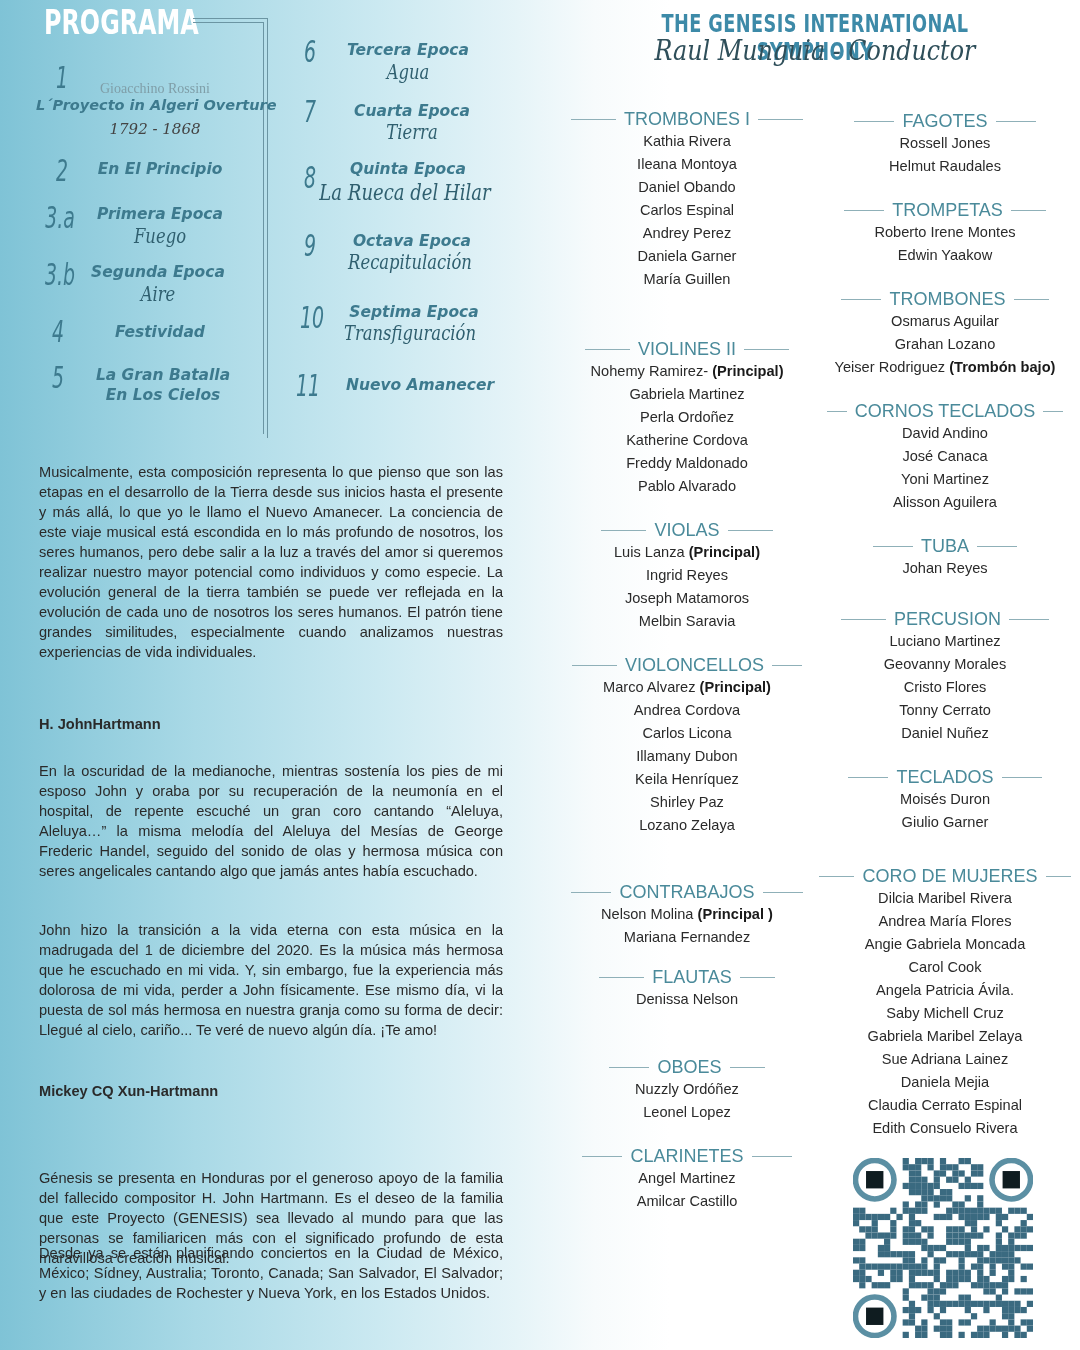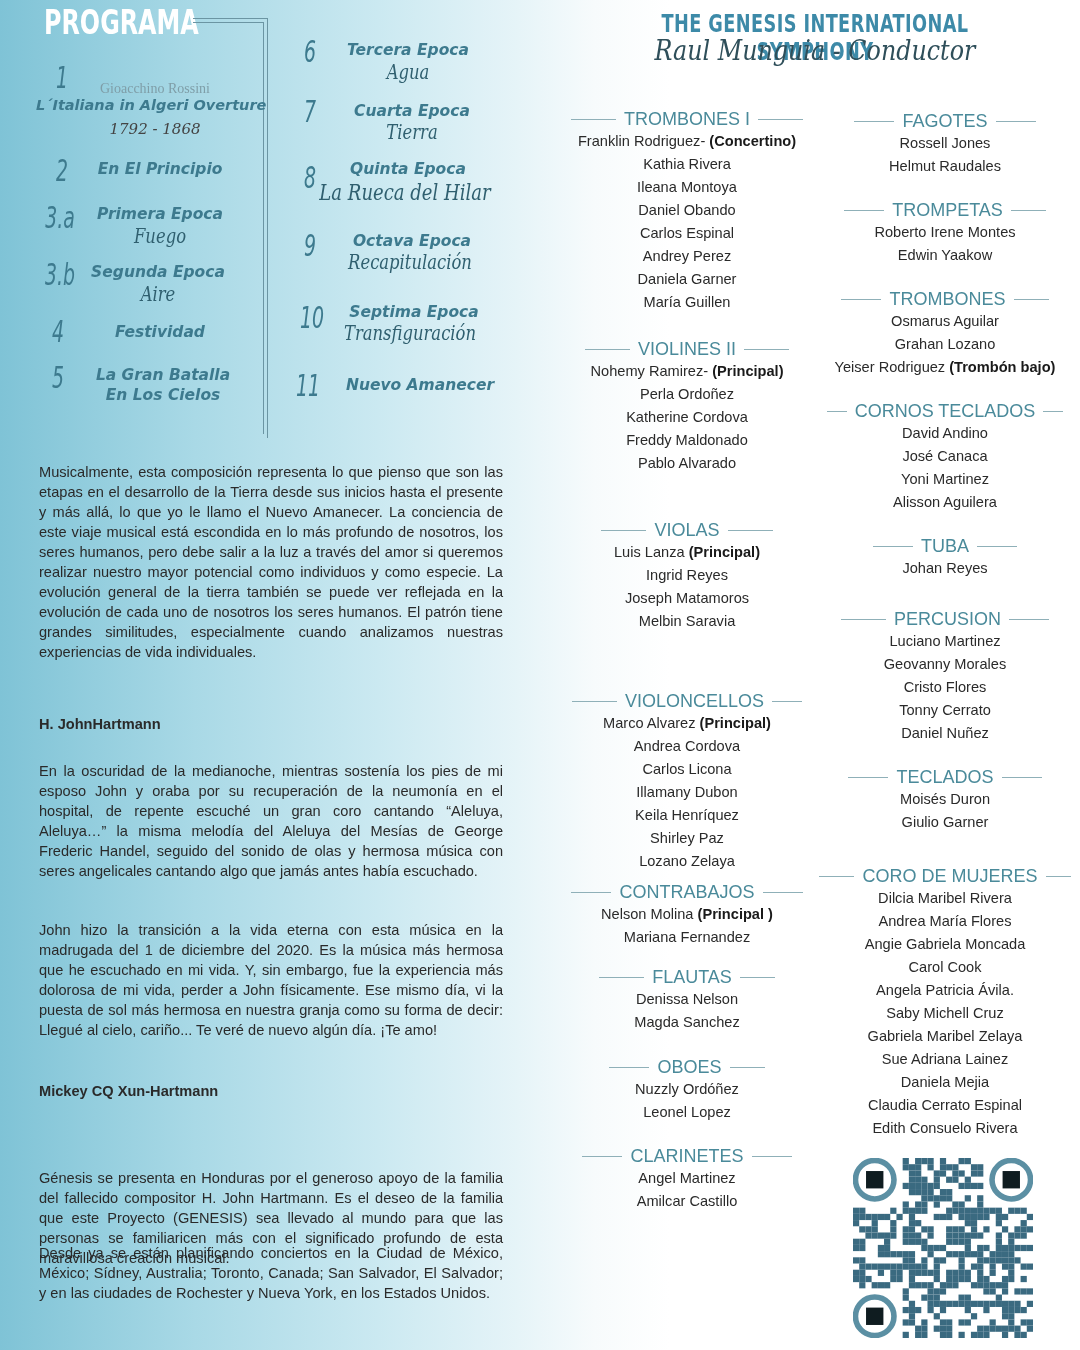--- a/index.html
+++ b/index.html
@@ -67,21 +67,21 @@
 <body>
 
 <div class="abs prog-title">PROGRAMA</div>
 <div class="abs frame-h1"></div>
 <div class="abs frame-h2"></div>
 <div class="abs frame-v1"></div>
 <div class="abs frame-v2"></div>
 
 <div class="abs num" style="left:32px;top:60px;">1</div>
 <div class="abs composer" style="left:80px;top:81px;width:150px;">Gioacchino Rossini</div>
-<div class="abs ptitle" style="left:36px;top:97px;width:210px;font-size:14.5px;">L´Italiana in Algeri Overture</div>
+<div class="abs ptitle" style="left:36px;top:97px;width:210px;font-size:14.5px;">L´Proyecto in Algeri Overture</div>
 <div class="abs years" style="left:100px;top:120px;width:110px;">1792 - 1868</div>
 
 <div class="abs num" style="left:32px;top:153px;">2</div>
 <div class="abs ptitle" style="left:85px;top:160px;width:150px;">En El Principio</div>
 
 <div class="abs num" style="left:30px;top:200px;">3.a</div>
 <div class="abs ptitle" style="left:85px;top:205px;width:150px;">Primera Epoca</div>
 <div class="abs psub" style="left:85px;top:224px;width:150px;">Fuego</div>
 
 <div class="abs num" style="left:30px;top:257px;">3.b</div>
@@ -129,53 +129,53 @@
 <div class="abs orch-title">THE GENESIS INTERNATIONAL SYMPHONY</div>
 <div class="abs conductor">Raul Munguia - Conductor</div>
 
 <div id="left-col">
     <div class="section" style="left: 507px; width: 360px; top: 108px;">
       <div class="sec-head">
         <span class="ln" style="width: 45px;"></span>
         <span>TROMBONES I</span>
         <span class="ln" style="width: 45px;"></span>
       </div>
-      <div class="member"><span>Franklin Rodriguez- </span><b>(Concertino)</b></div>
       <div class="member"><span>Kathia Rivera</span></div>
       <div class="member"><span>Ileana Montoya</span></div>
       <div class="member"><span>Daniel Obando</span></div>
       <div class="member"><span>Carlos Espinal</span></div>
       <div class="member"><span>Andrey Perez</span></div>
       <div class="member"><span>Daniela Garner</span></div>
       <div class="member"><span>María Guillen</span></div>
     </div>
     <div class="section" style="left: 507px; width: 360px; top: 338px;">
       <div class="sec-head">
         <span class="ln" style="width: 45px;"></span>
         <span>VIOLINES II</span>
         <span class="ln" style="width: 45px;"></span>
       </div>
       <div class="member"><span>Nohemy Ramirez- </span><b>(Principal)</b></div>
+      <div class="member"><span>Gabriela Martinez</span></div>
       <div class="member"><span>Perla Ordoñez</span></div>
       <div class="member"><span>Katherine Cordova</span></div>
       <div class="member"><span>Freddy Maldonado</span></div>
       <div class="member"><span>Pablo Alvarado</span></div>
     </div>
     <div class="section" style="left: 507px; width: 360px; top: 519px;">
       <div class="sec-head">
         <span class="ln" style="width: 45px;"></span>
         <span>VIOLAS</span>
         <span class="ln" style="width: 45px;"></span>
       </div>
       <div class="member"><span>Luis Lanza </span><b>(Principal)</b></div>
       <div class="member"><span>Ingrid Reyes</span></div>
       <div class="member"><span>Joseph Matamoros</span></div>
       <div class="member"><span>Melbin Saravia</span></div>
     </div>
-    <div class="section" style="left: 507px; width: 360px; top: 654px; margin-top: 36px;">
+    <div class="section" style="left: 507px; width: 360px; top: 654px;">
       <div class="sec-head">
         <span class="ln" style="width: 45px;"></span>
         <span>VIOLONCELLOS</span>
         <span class="ln" style="width: 30px;"></span>
       </div>
       <div class="member"><span>Marco Alvarez </span><b>(Principal)</b></div>
       <div class="member"><span>Andrea Cordova</span></div>
       <div class="member"><span>Carlos Licona</span></div>
       <div class="member"><span>Illamany Dubon</span></div>
       <div class="member"><span>Keila Henríquez</span></div>
@@ -191,21 +191,20 @@
       <div class="member"><span>Nelson Molina </span><b>(Principal )</b></div>
       <div class="member"><span>Mariana Fernandez</span></div>
     </div>
     <div class="section" style="left: 507px; width: 360px; top: 966px;">
       <div class="sec-head">
         <span class="ln" style="width: 45px;"></span>
         <span>FLAUTAS</span>
         <span class="ln" style="width: 35px;"></span>
       </div>
       <div class="member"><span>Denissa Nelson</span></div>
-      <div class="member"><span>Magda Sanchez</span></div>
     </div>
     <div class="section" style="left: 507px; width: 360px; top: 1056px;">
       <div class="sec-head">
         <span class="ln" style="width: 40px;"></span>
         <span>OBOES</span>
         <span class="ln" style="width: 35px;"></span>
       </div>
       <div class="member"><span>Nuzzly Ordóñez</span></div>
       <div class="member"><span>Leonel Lopez</span></div>
     </div>

